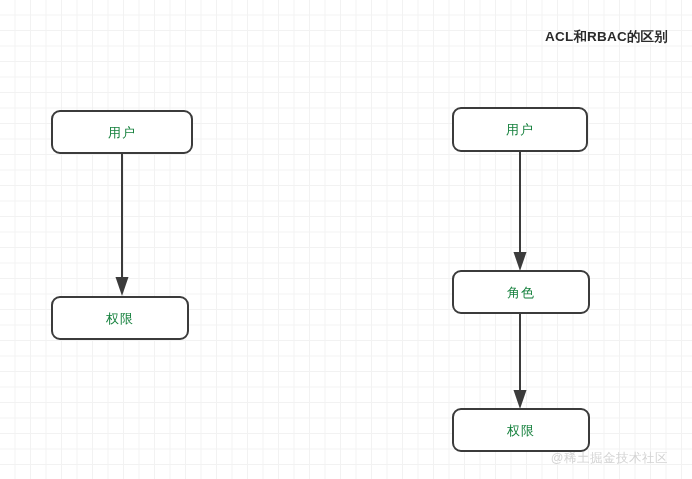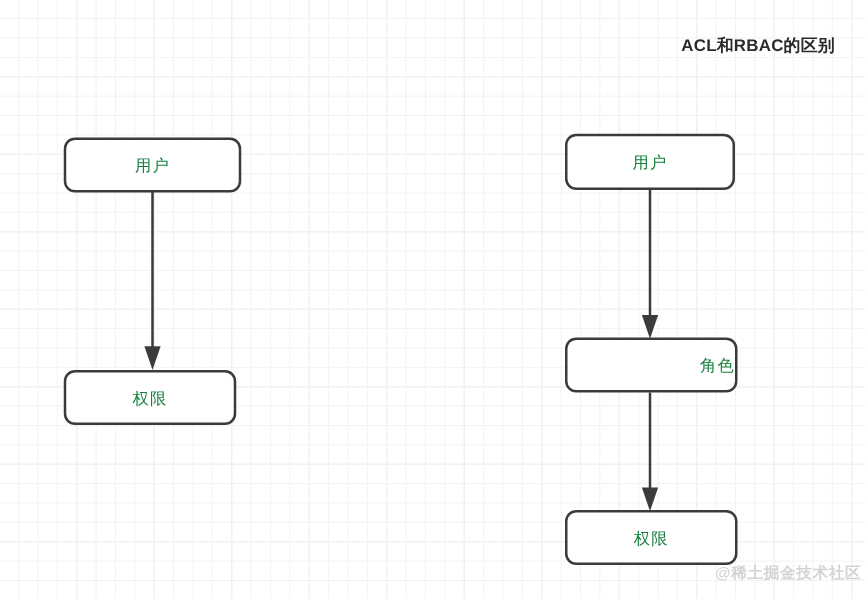--- a/index.html
+++ b/index.html
@@ -63,47 +63,46 @@
     line-height: 1;
     letter-spacing: 1px;
   }
 
   
   #node-acl-user    { left: 51px;  top: 110px; width: 142px; height: 44px; }
   #node-acl-perm    { left: 51px;  top: 296px; width: 138px; height: 44px; }
 
   
   #node-rbac-user   { left: 452px; top: 107px; width: 136px; height: 45px; }
-  #node-rbac-role   { left: 452px; top: 270px; width: 138px; height: 44px; justify-content: flex-end; }
+  #node-rbac-role   { left: 452px; top: 270px; width: 138px; height: 44px; }
   #node-rbac-perm   { left: 452px; top: 408px; width: 138px; height: 44px; }
 
   .connector {
     position: absolute;
     z-index: 2;
     overflow: visible;
   }
   .connector line {
     stroke: #3b3b3b;
     stroke-width: 2;
   }
   .connector polygon {
     fill: #3b3b3b;
   }
 
   .watermark {
     position: absolute;
-    right: 3px;
+    right: 24px;
     bottom: 12px;
     font-size: 12.5px;
     color: #d4d4d4;
     letter-spacing: 0.5px;
     white-space: nowrap;
     z-index: 1;
     user-select: none;
-    font-weight: bold;
   }
 </style>
 </head>
 <body>
 
 <div id="canvas">
 
   <div class="diagram-title">
     <span>ACL和RBAC的区别</span>
   </div>

